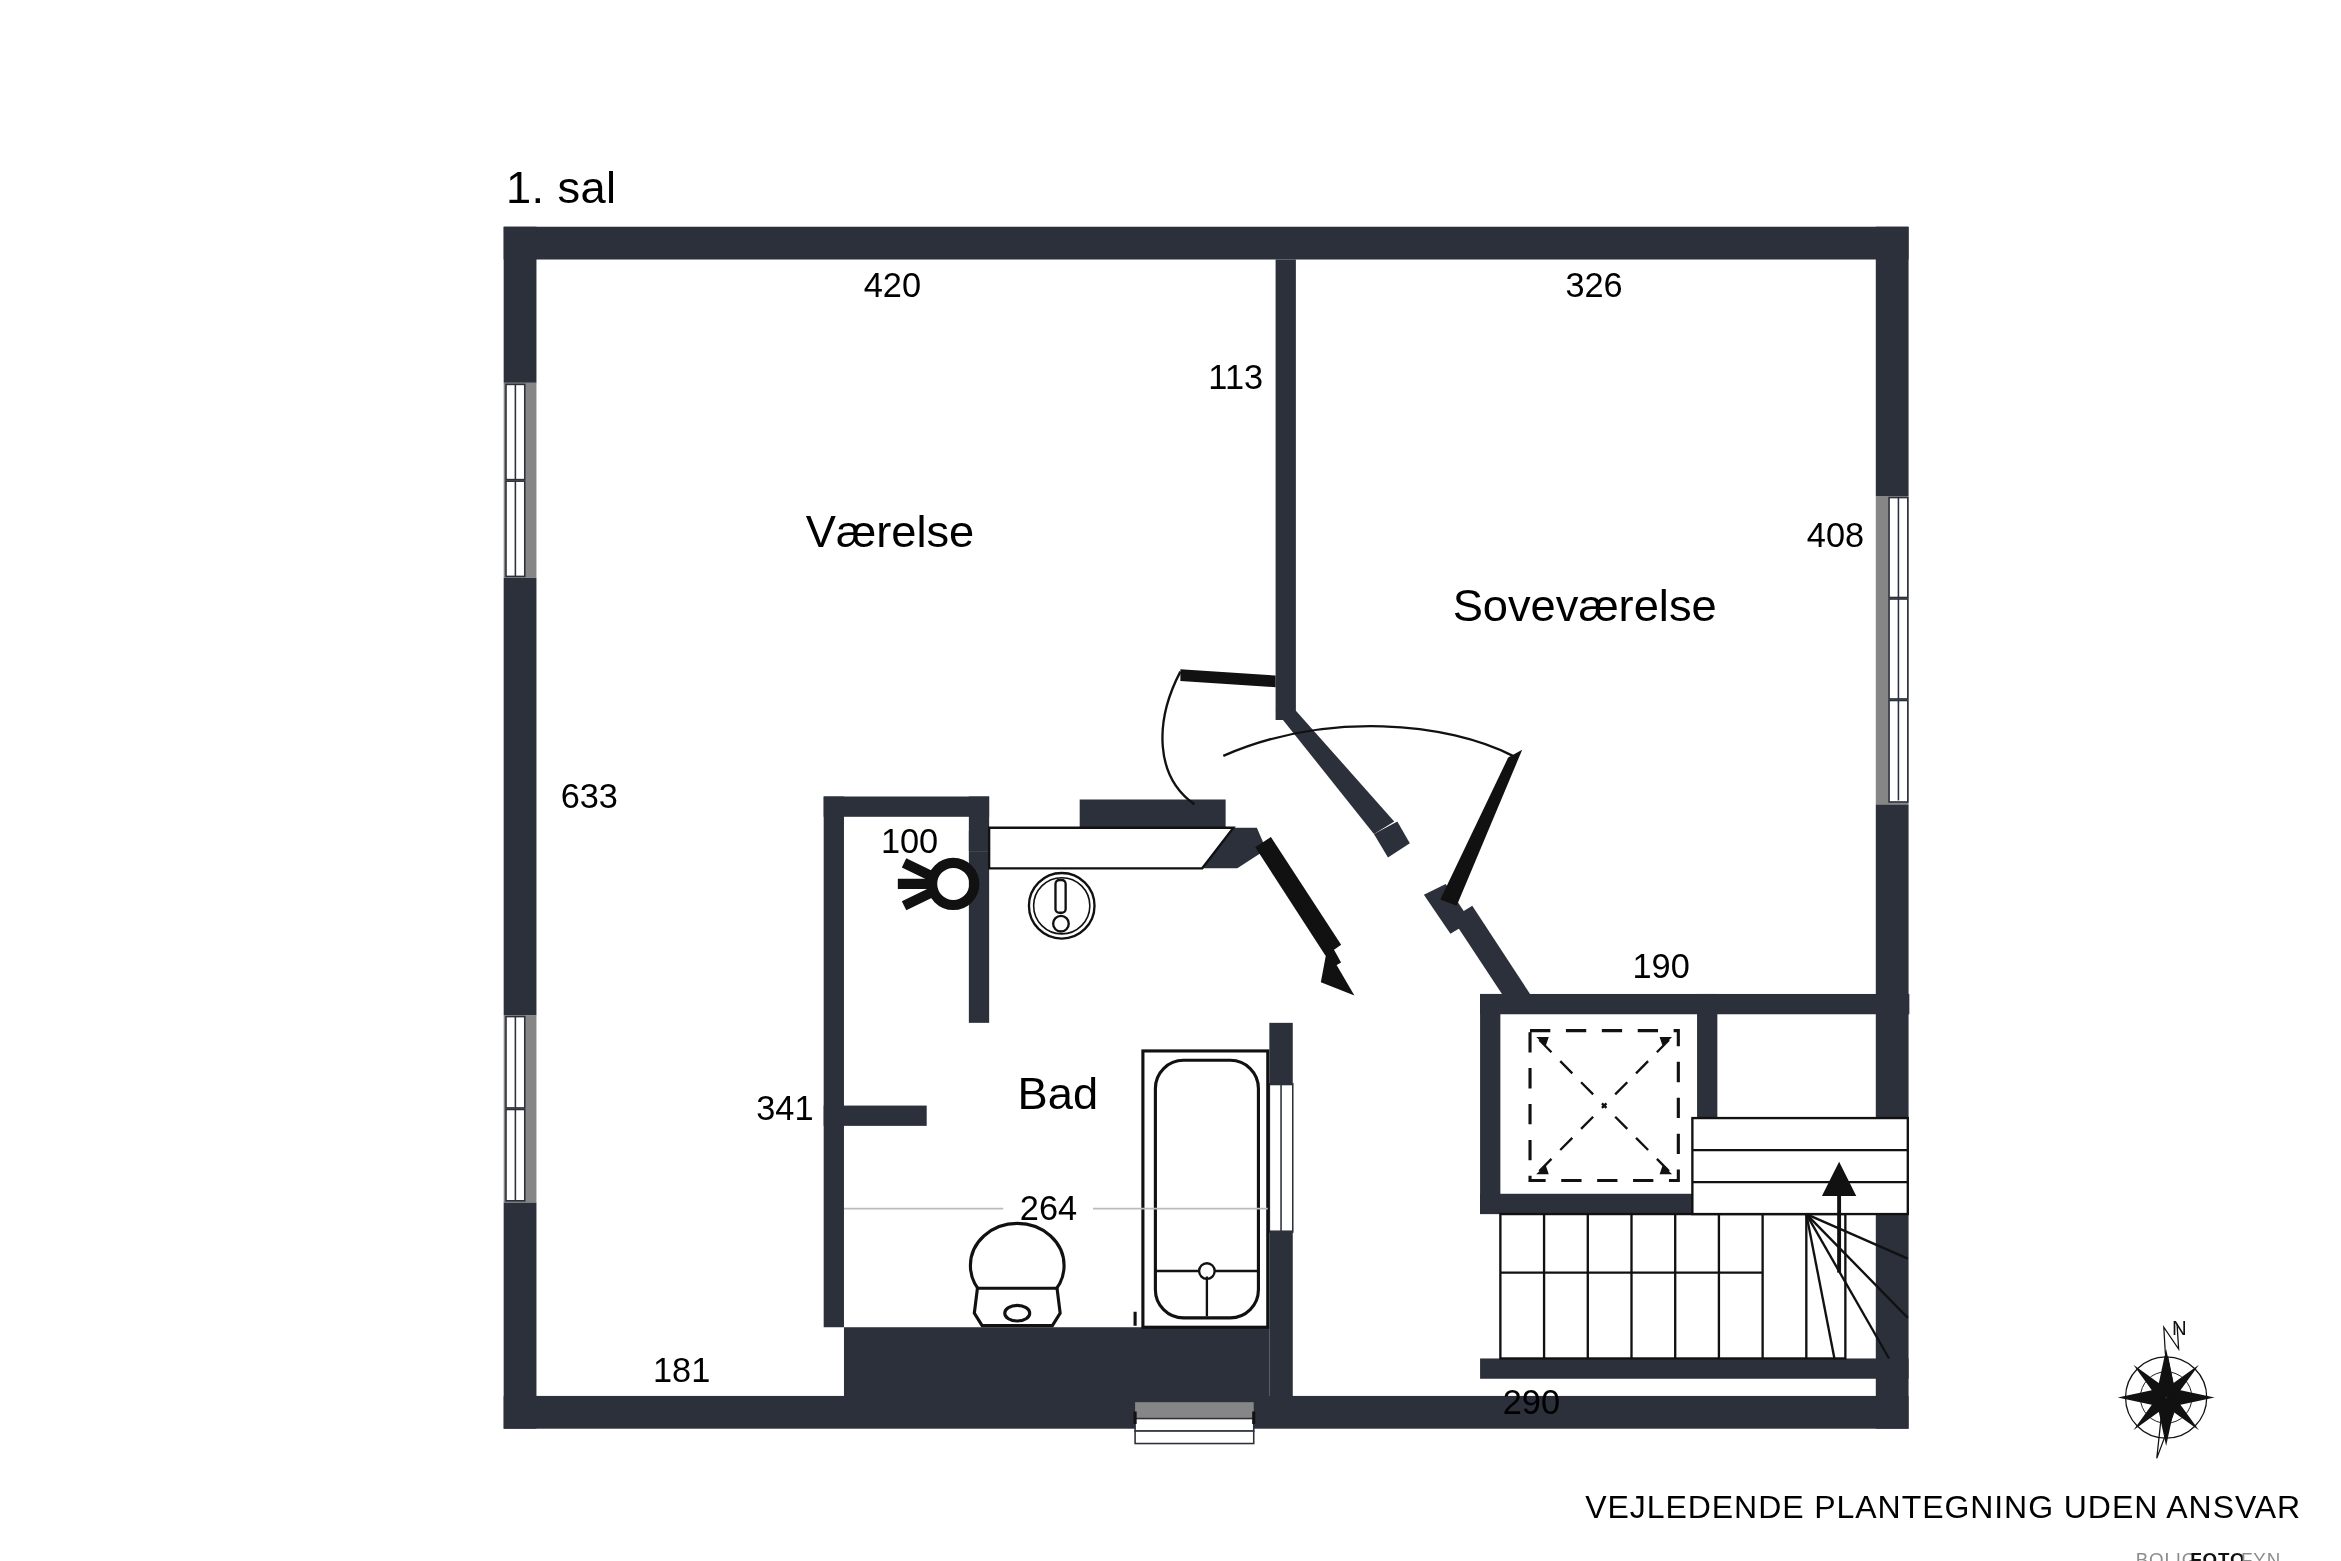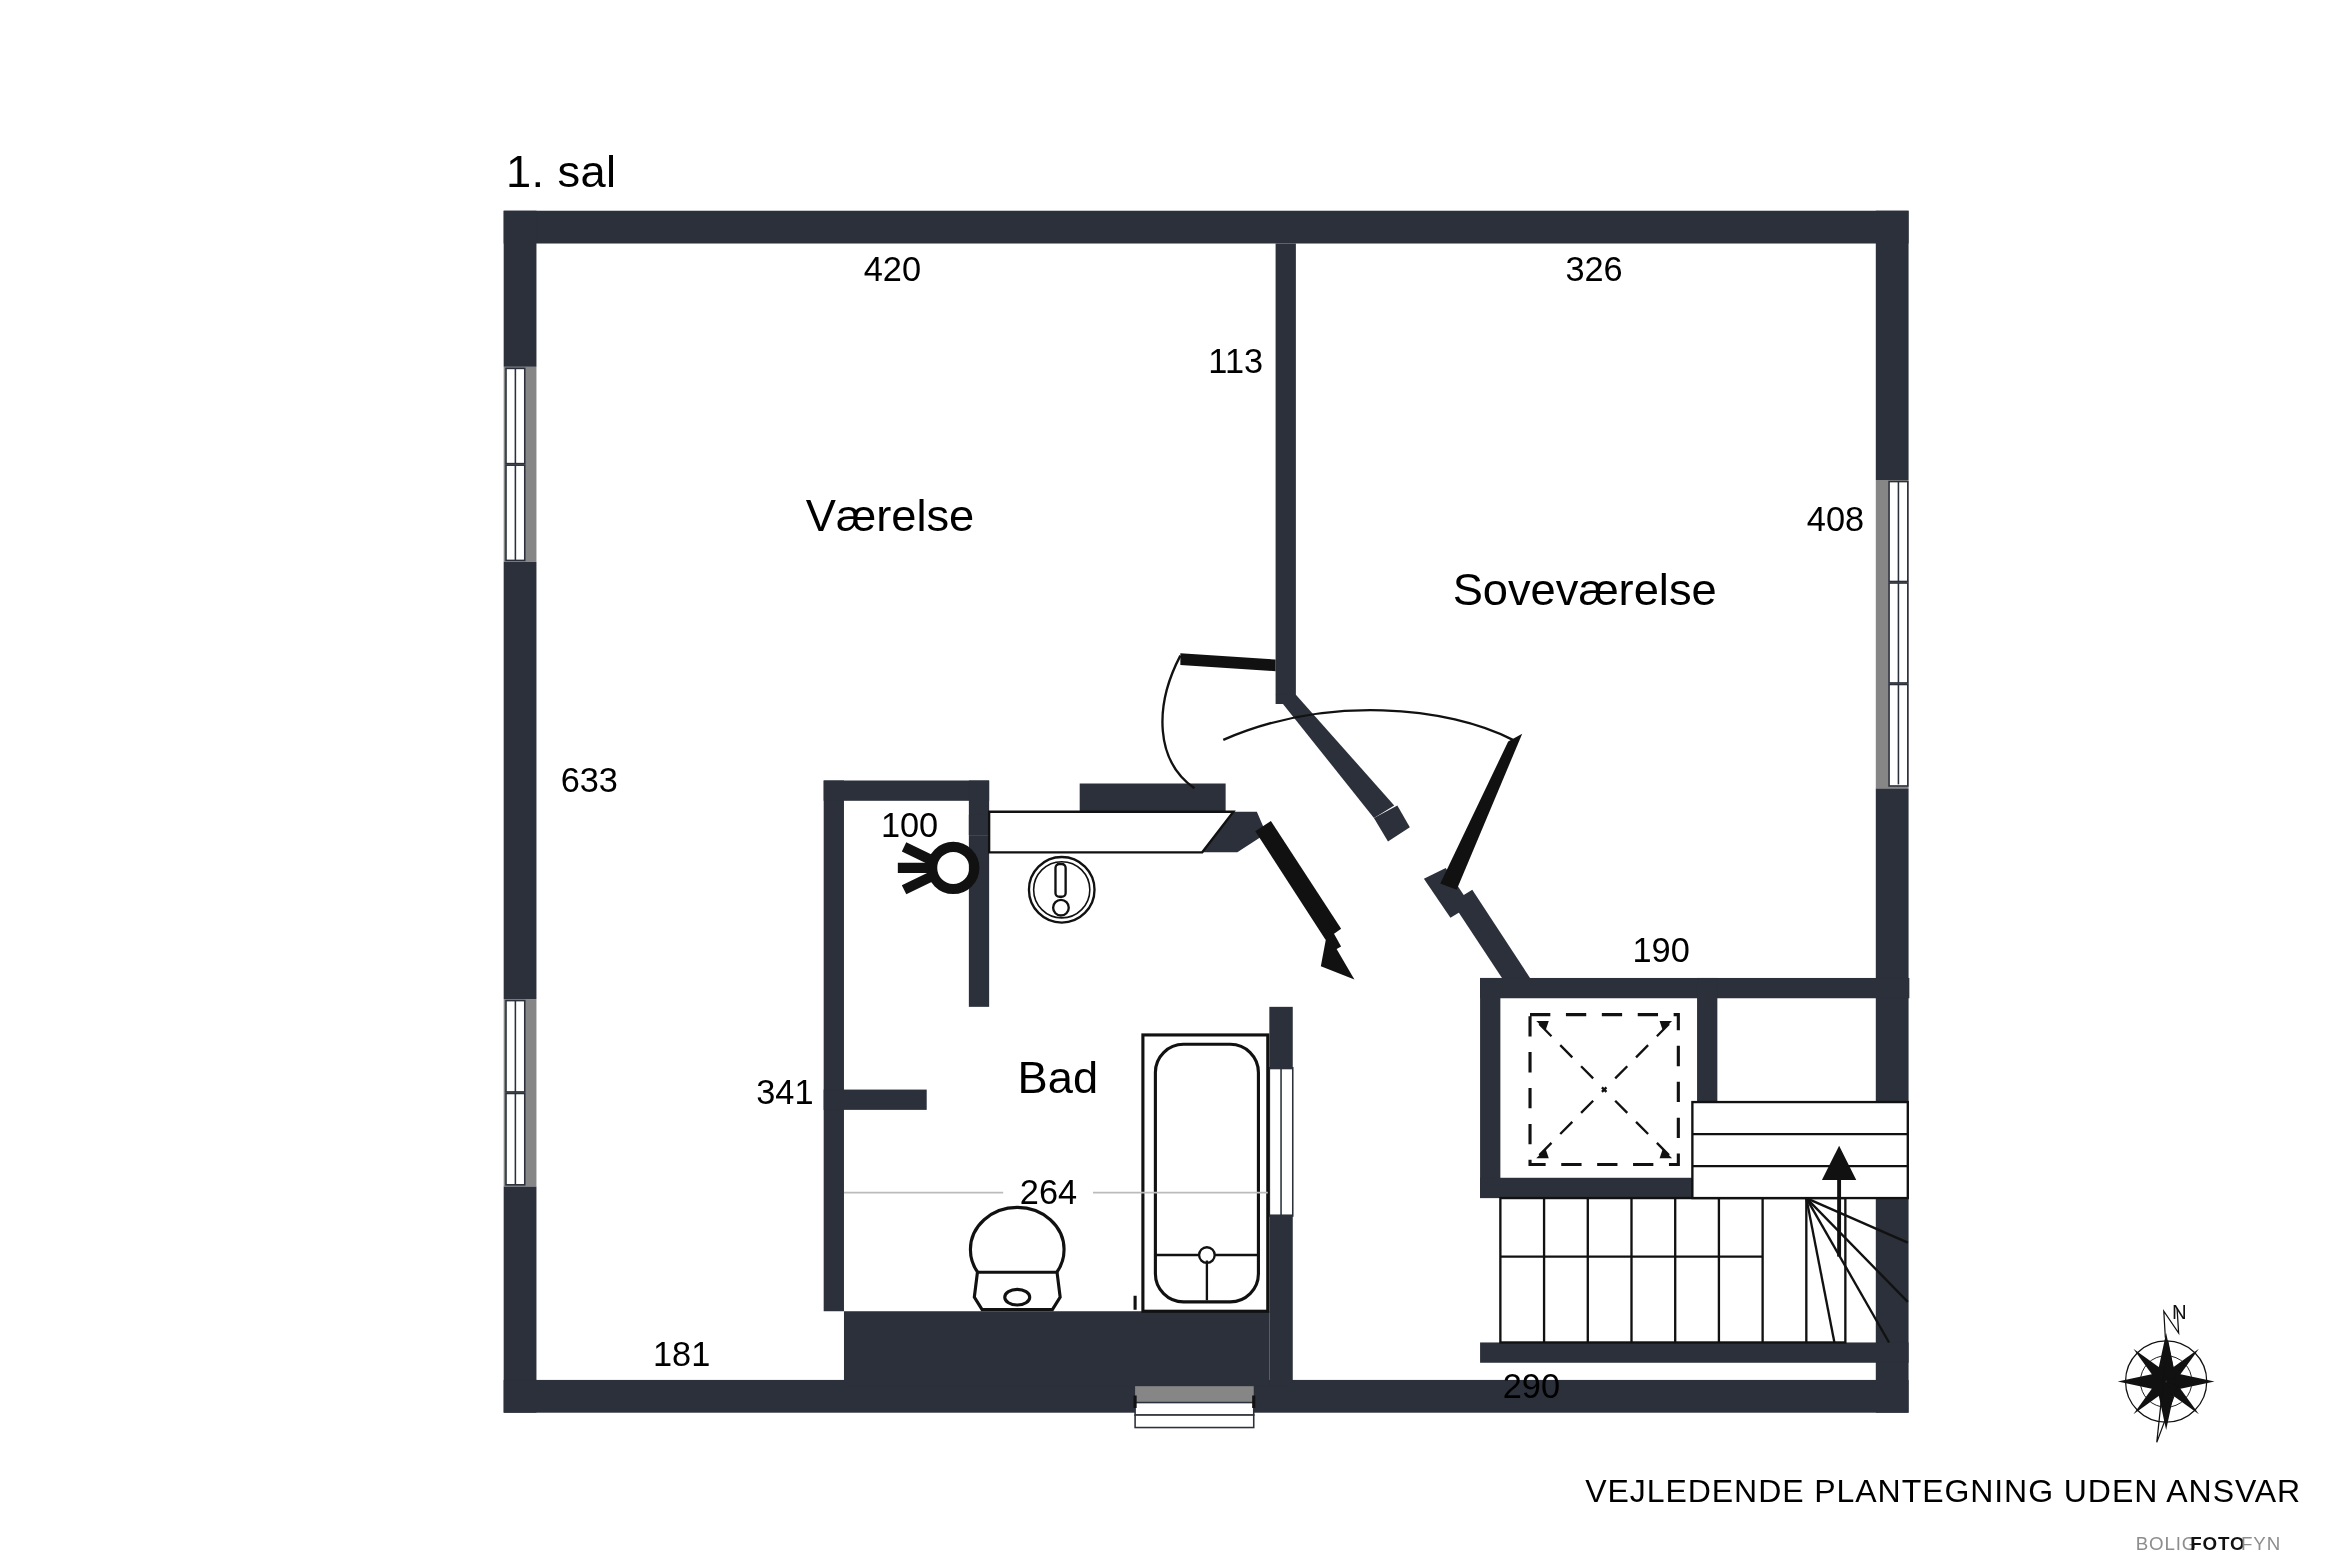--- a/index.html
+++ b/index.html
@@ -9,21 +9,21 @@
   }
   body {
     width: 2342px;
     height: 1561px;
     font-family: "Liberation Sans", sans-serif;
     position: relative;
     overflow: hidden;
   }
   #plan-root {
     position: absolute;
-    left: 0; top: 0;
+    left: 0; top: 16px;
     width: 2342px;
     height: 1368px;
   }
   svg.plan {
     position: absolute;
     left: 0; top: 0;
     width: 2342px;
     height: 1561px;
     display: block;
   }

